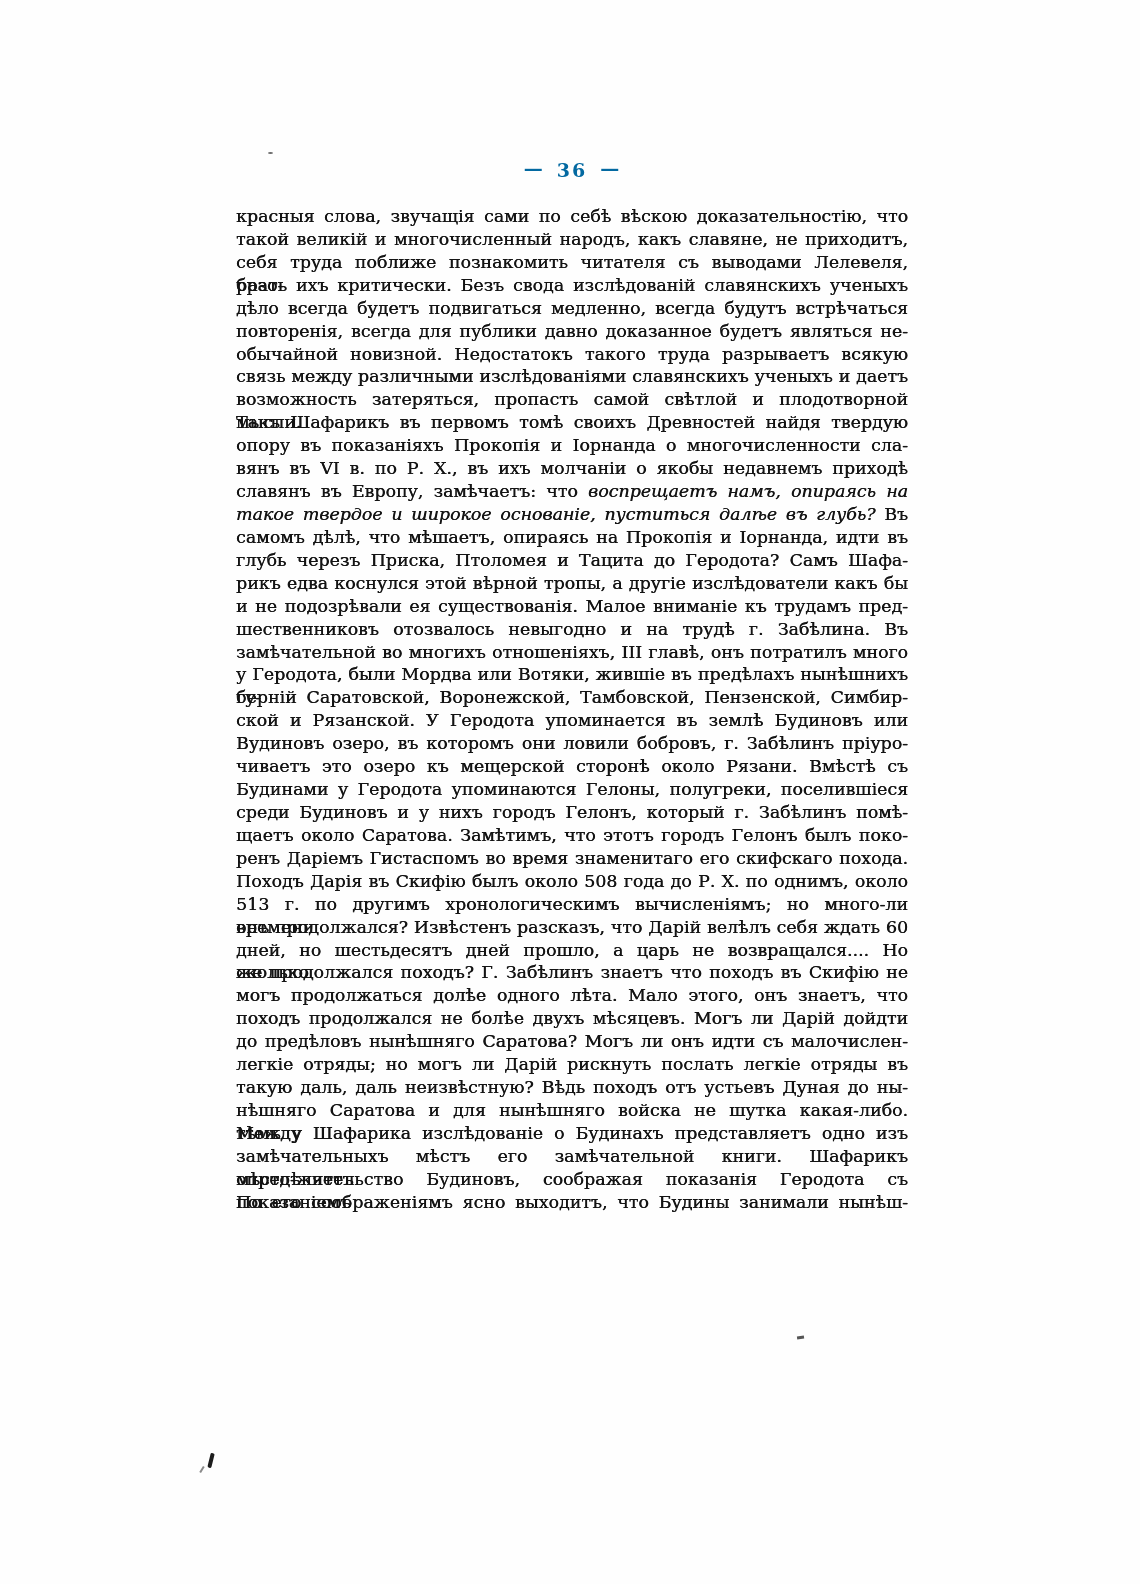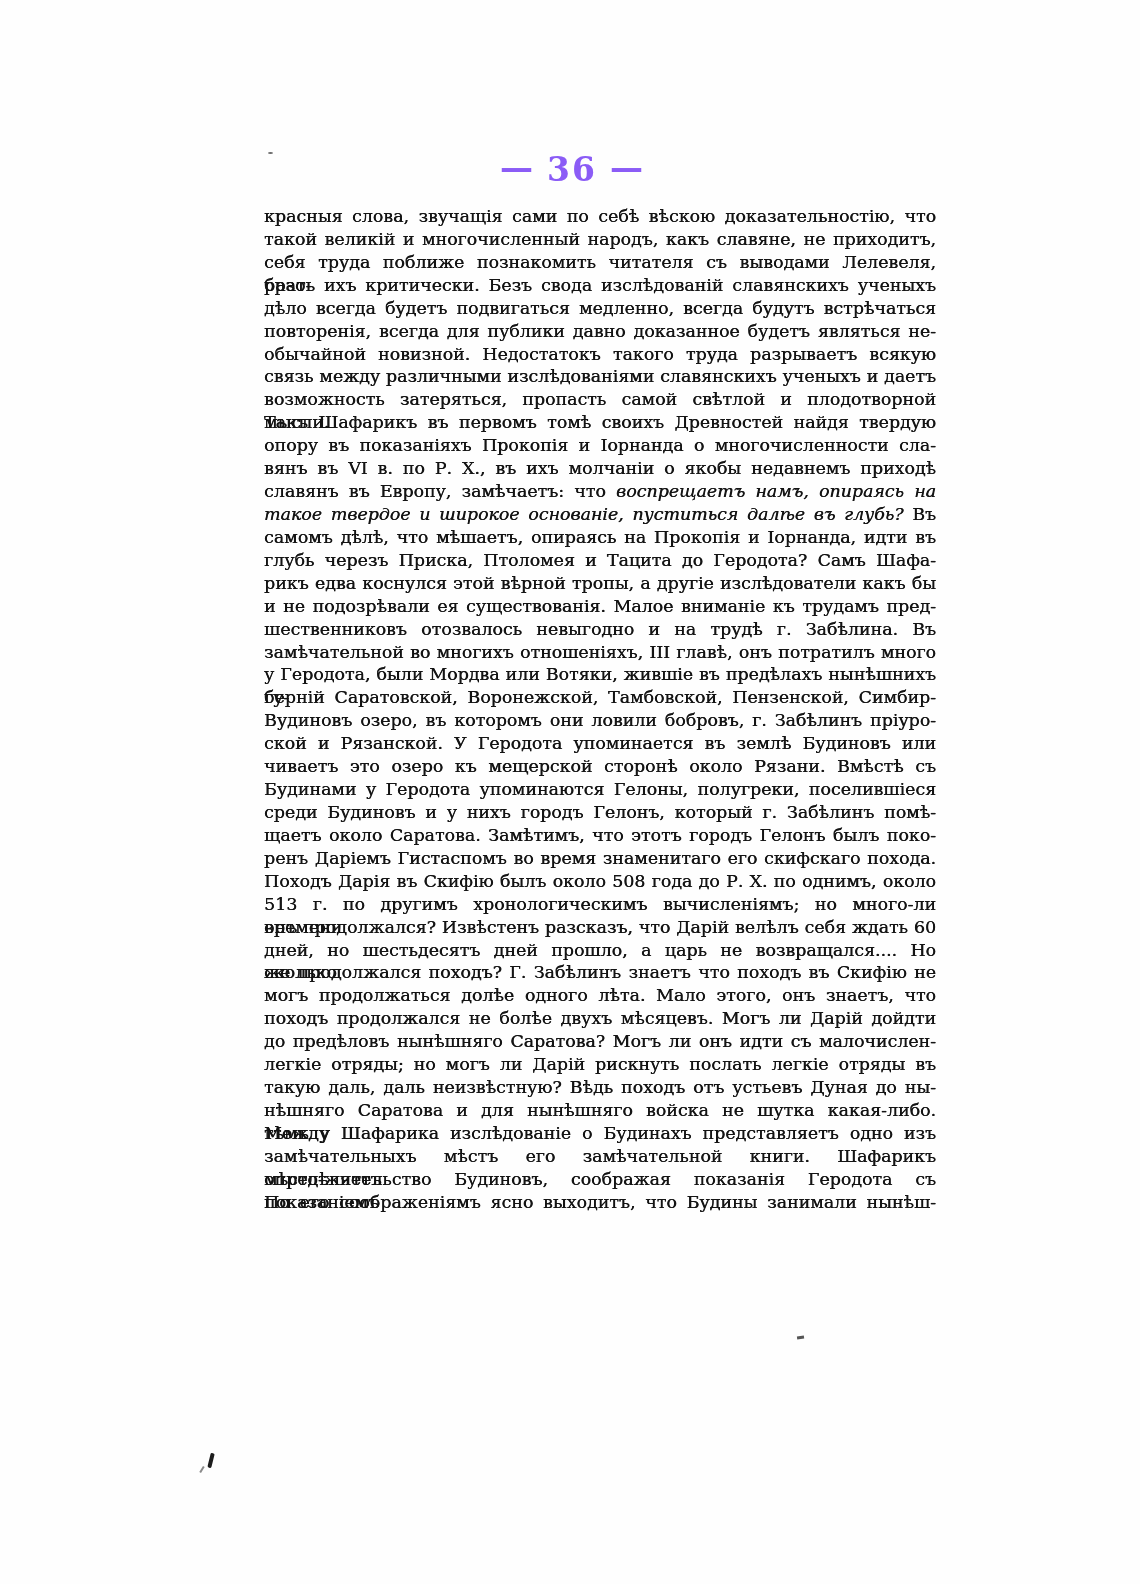--- a/index.html
+++ b/index.html
@@ -7,39 +7,38 @@
     position: relative;
     width: 1140px;
     height: 1584px;
     background: #fefefe;
     overflow: hidden;
     font-family: "DejaVu Serif", "Liberation Serif", serif;
     color: #141414;
   }
   .page-header {
     position: absolute;
-    top: 150px;
+    top: 159px;
     left: 236px;
     width: 672px;
     text-align: center;
-    font-size: 33px;
+    font-size: 19px;
     font-weight: bold;
-    color: #8b5cf6;
+    color: #0369a1;
     letter-spacing: 1px;
     white-space: nowrap;
   }
   .page-header .dash { margin: 0 13px; position: relative; top: -2px; }
   .page-header .num { letter-spacing: 2px; }
   .body-text {
     position: absolute;
     left: 236px;
     top: 205px;
     width: 672px;
     font-size: 17.4px;
-    margin-left: 28px;
   }
   .line {
     height: 22.93px;
     line-height: 22.93px;
     text-align: justify;
     text-align-last: justify;
     white-space: normal;
     overflow: visible;
     text-shadow: 0.35px 0 0 #141414;
   }
@@ -87,22 +86,22 @@
       <div class="line"><span>славянъ въ Европу, замѣчаетъ: что </span><span class="italic">воспрещаетъ намъ, опираясь на</span></div>
       <div class="line"><span class="italic">такое твердое и широкое основаніе, пуститься далѣе въ глубь?</span><span> Въ</span></div>
       <div class="line"><span>самомъ дѣлѣ, что мѣшаетъ, опираясь на Прокопія и Іорнанда, идти въ</span></div>
       <div class="line"><span>глубь черезъ Приска, Птоломея и Тацита до Геродота? Самъ Шафа-</span></div>
       <div class="line"><span>рикъ едва коснулся этой вѣрной тропы, а другіе изслѣдователи какъ бы</span></div>
       <div class="line"><span>и не подозрѣвали ея существованія. Малое вниманіе къ трудамъ пред-</span></div>
       <div class="line"><span>шественниковъ отозвалось невыгодно и на трудѣ г. Забѣлина. Въ</span></div>
       <div class="line"><span>замѣчательной во многихъ отношеніяхъ, III главѣ, онъ потратилъ много</span></div>
       <div class="line"><span>у Геродота, были Мордва или Вотяки, жившіе въ предѣлахъ нынѣшнихъ гу-</span></div>
       <div class="line"><span>берній Саратовской, Воронежской, Тамбовской, Пензенской, Симбир-</span></div>
+      <div class="line"><span>ской и Рязанской. У Геродота упоминается въ землѣ Будиновъ или</span></div>
       <div class="line"><span>Вудиновъ озеро, въ которомъ они ловили бобровъ, г. Забѣлинъ пріуро-</span></div>
-      <div class="line"><span>ской и Рязанской. У Геродота упоминается въ землѣ Будиновъ или</span></div>
       <div class="line"><span>чиваетъ это озеро къ мещерской сторонѣ около Рязани. Вмѣстѣ съ</span></div>
       <div class="line"><span>Будинами у Геродота упоминаются Гелоны, полугреки, поселившіеся</span></div>
       <div class="line"><span>среди Будиновъ и у нихъ городъ Гелонъ, который г. Забѣлинъ помѣ-</span></div>
       <div class="line"><span>щаетъ около Саратова. Замѣтимъ, что этотъ городъ Гелонъ былъ поко-</span></div>
       <div class="line"><span>ренъ Даріемъ Гистаспомъ во время знаменитаго его скифскаго похода.</span></div>
       <div class="line"><span>Походъ Дарія въ Скифію былъ около 508 года до Р. Х. по однимъ, около</span></div>
       <div class="line"><span>513 г. по другимъ хронологическимъ вычисленіямъ; но много-ли времени</span></div>
       <div class="line"><span>онъ продолжался? Извѣстенъ разсказъ, что Дарій велѣлъ себя ждать 60</span></div>
       <div class="line"><span>дней, но шестьдесятъ дней прошло, а царь не возвращался.... Но сколько</span></div>
       <div class="line"><span>же продолжался походъ? Г. Забѣлинъ знаетъ что походъ въ Скифію не</span></div>

